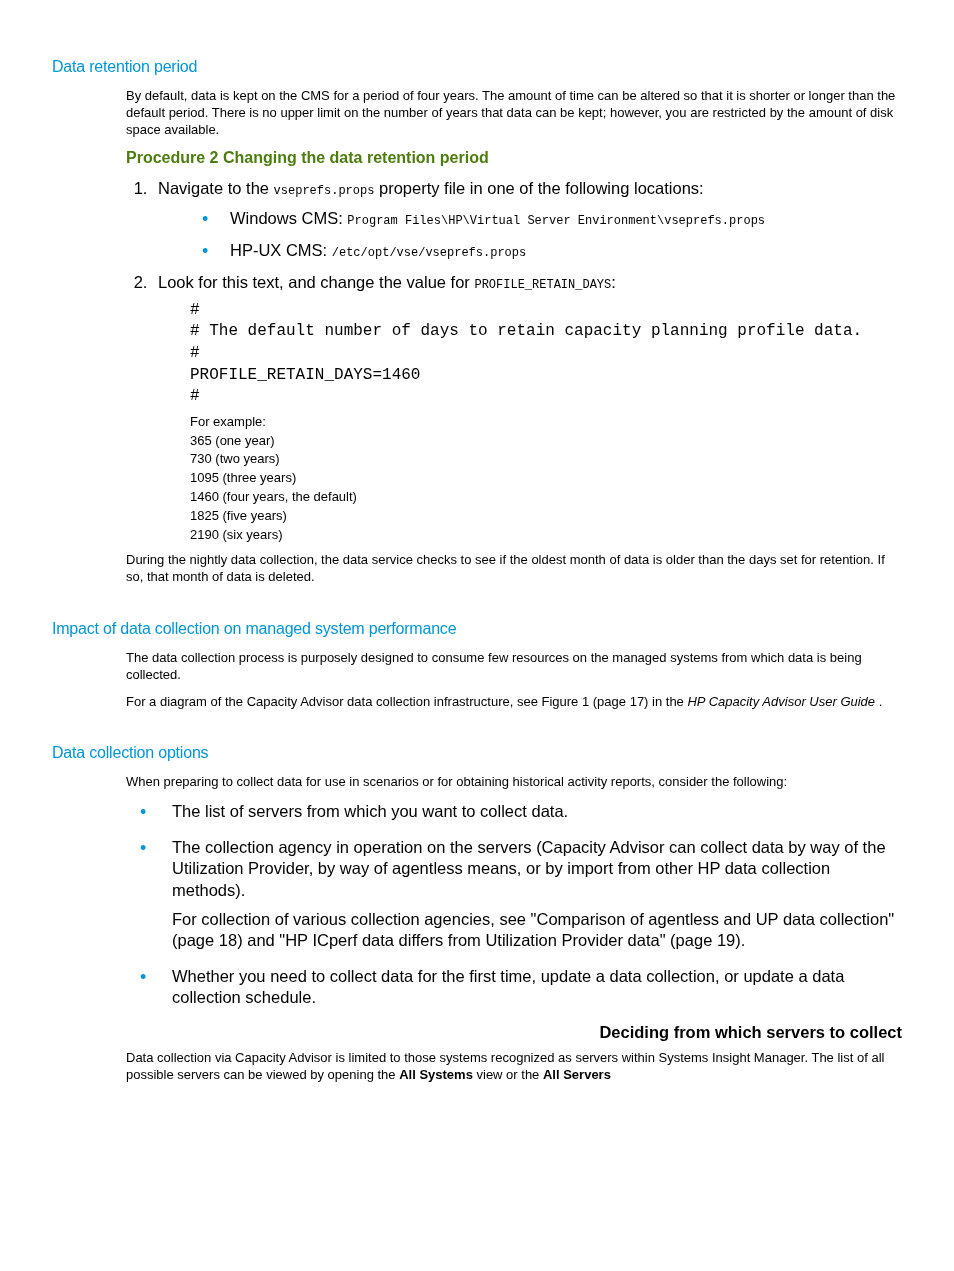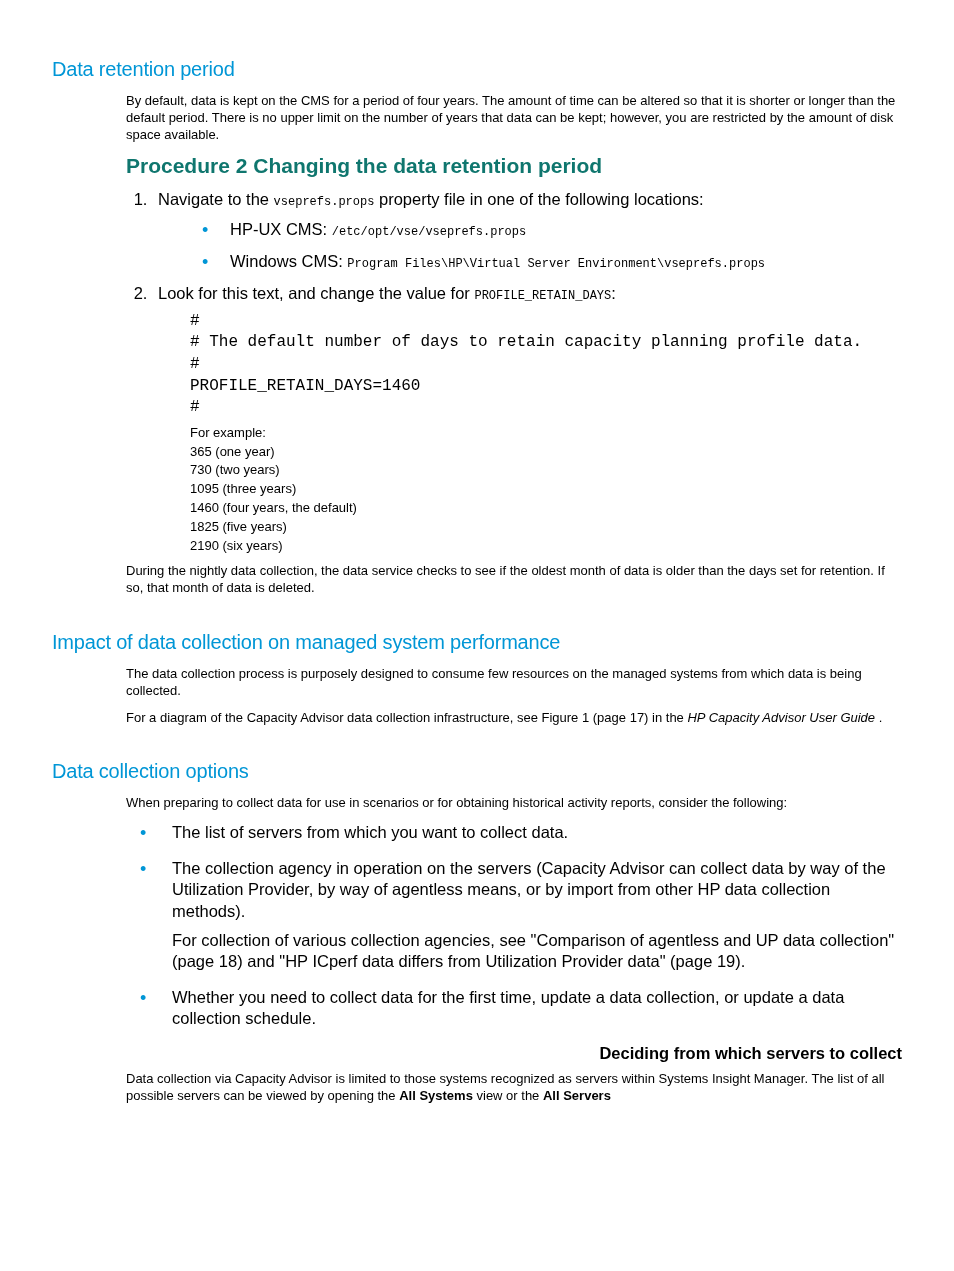--- a/index.html
+++ b/index.html
@@ -11,36 +11,36 @@
     font-family: Arial, Helvetica, sans-serif;
     color: #000;
   }
   .page {
     padding: 58px 52px 30px 52px;
   }
   h2.section {
     font-family: Arial, Helvetica, sans-serif;
     font-weight: 400;
     color: #0096d6;
-    font-size: 20px;
+    font-size: 16px;
     margin: 0 0 12px 0;
     letter-spacing: -0.2px;
   }
   .body-indent {
     margin-left: 74px;
   }
   p {
     font-size: 13px;
     line-height: 1.3;
     margin: 0 0 10px 0;
   }
   .proc-title {
-    color: #0f766e;
+    color: #4d7c0f;
     font-weight: bold;
-    font-size: 21px;
+    font-size: 16px;
     margin: 8px 0 10px 0;
   }
   ol.proc {
     margin: 0 0 8px 0;
     padding-left: 26px;
   }
   ol.proc > li {
     font-size: 16.5px;
     line-height: 1.35;
     margin-bottom: 6px;
@@ -127,24 +127,24 @@
   <h2 class="section">Data retention period</h2>
   <div class="body-indent">
     <p>By default, data is kept on the CMS for a period of four years. The amount of time can be altered so that it is shorter or longer than the default period. There is no upper limit on the number of years that data can be kept; however, you are restricted by the amount of disk space available.</p>
     <div class="proc-title">Procedure 2 Changing the data retention period</div>
 
     <ol class="proc">
       <li>
         <span>Navigate to the </span><span class="mono">vseprefs.props</span><span> property file in one of the following locations:</span>
         <ul class="sub">
           <li>
-            <span>HP-UX CMS: </span><span class="mono">/etc/opt/vse/vseprefs.props</span>
+            <span>Windows CMS: </span><span class="mono">Program Files\HP\Virtual Server Environment\vseprefs.props</span>
           </li>
           <li>
-            <span>Windows CMS: </span><span class="mono">Program Files\HP\Virtual Server Environment\vseprefs.props</span>
+            <span>HP-UX CMS: </span><span class="mono">/etc/opt/vse/vseprefs.props</span>
           </li>
         </ul>
       </li>
       <li>
         <span>Look for this text, and change the value for </span><span class="mono">PROFILE_RETAIN_DAYS</span><span>:</span>
         <pre class="codeblock">#
 # The default number of days to retain capacity planning profile data.
 #
 PROFILE_RETAIN_DAYS=1460
 #</pre>

